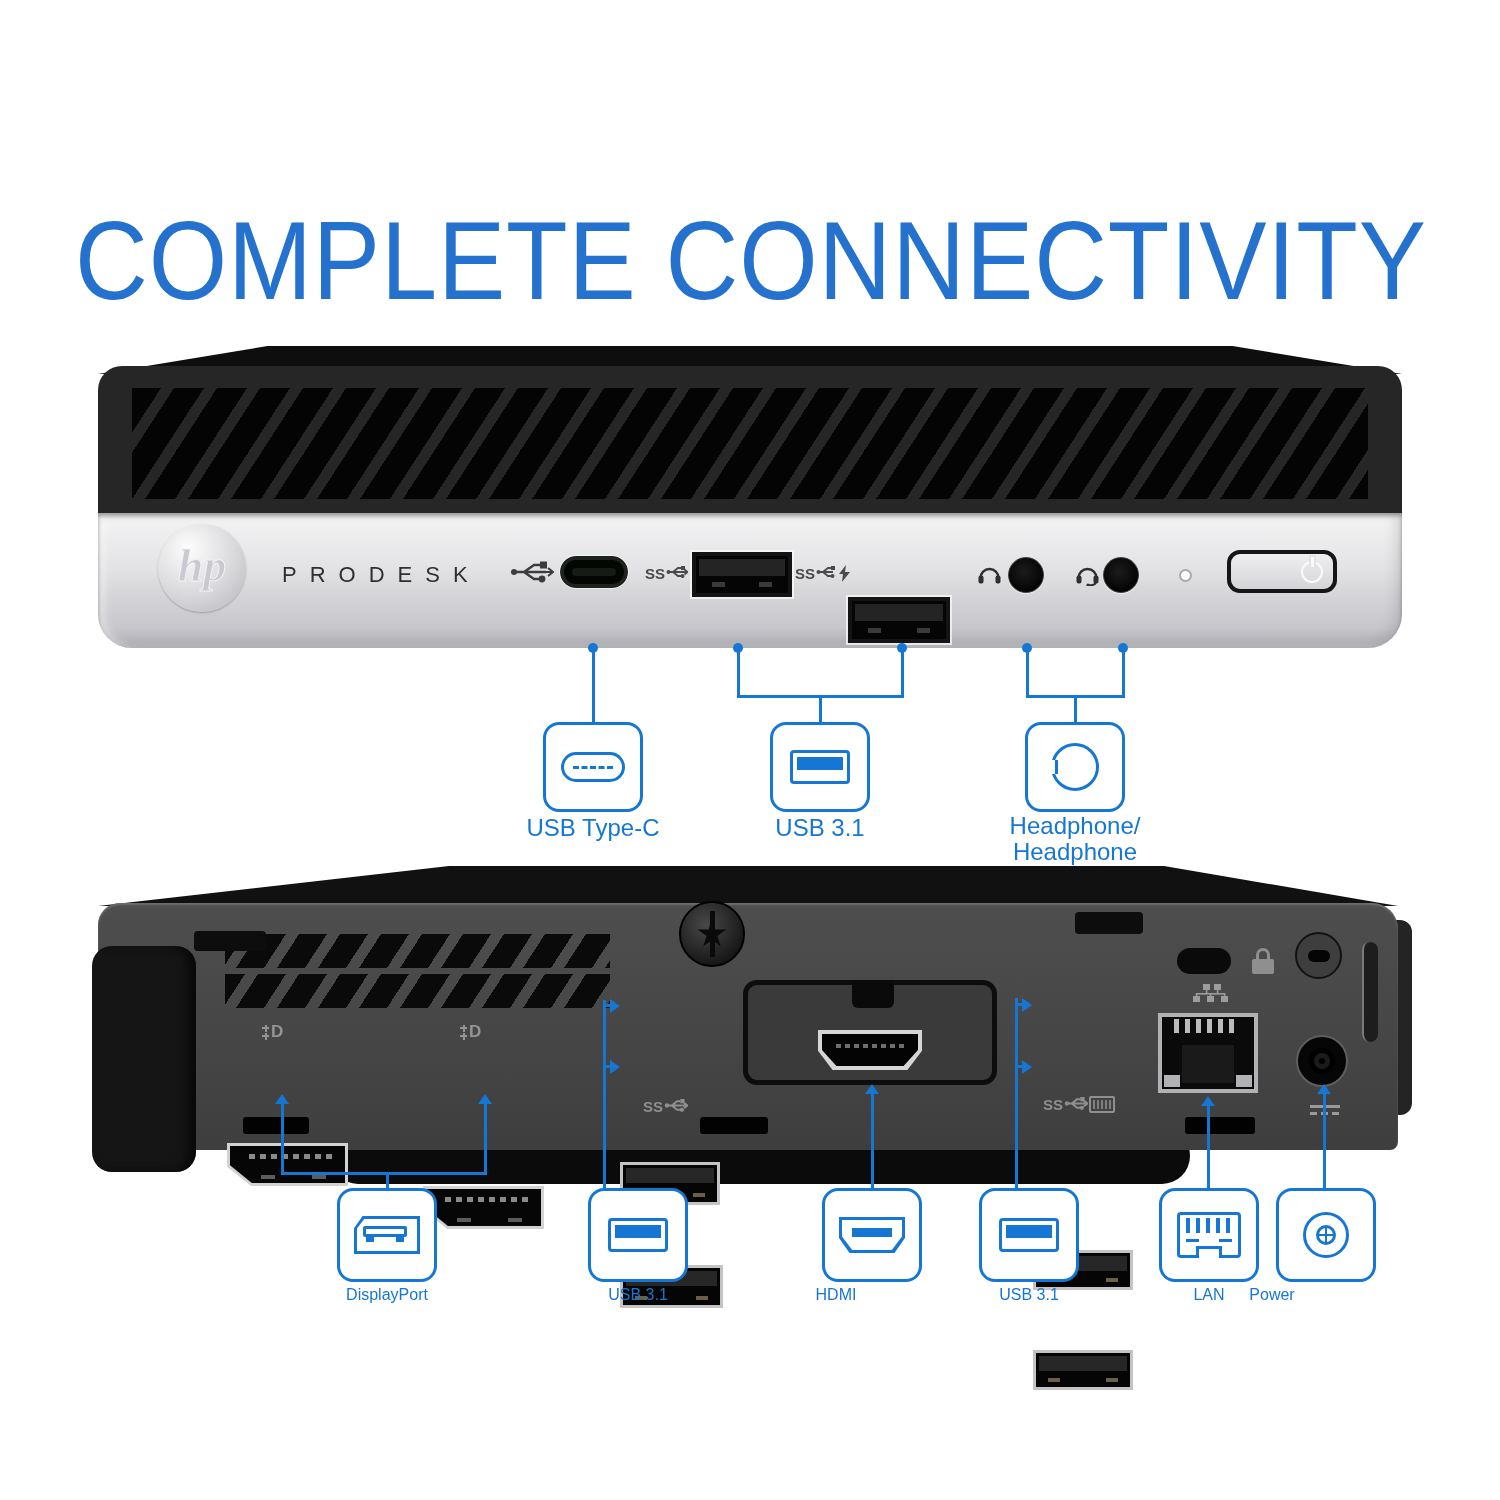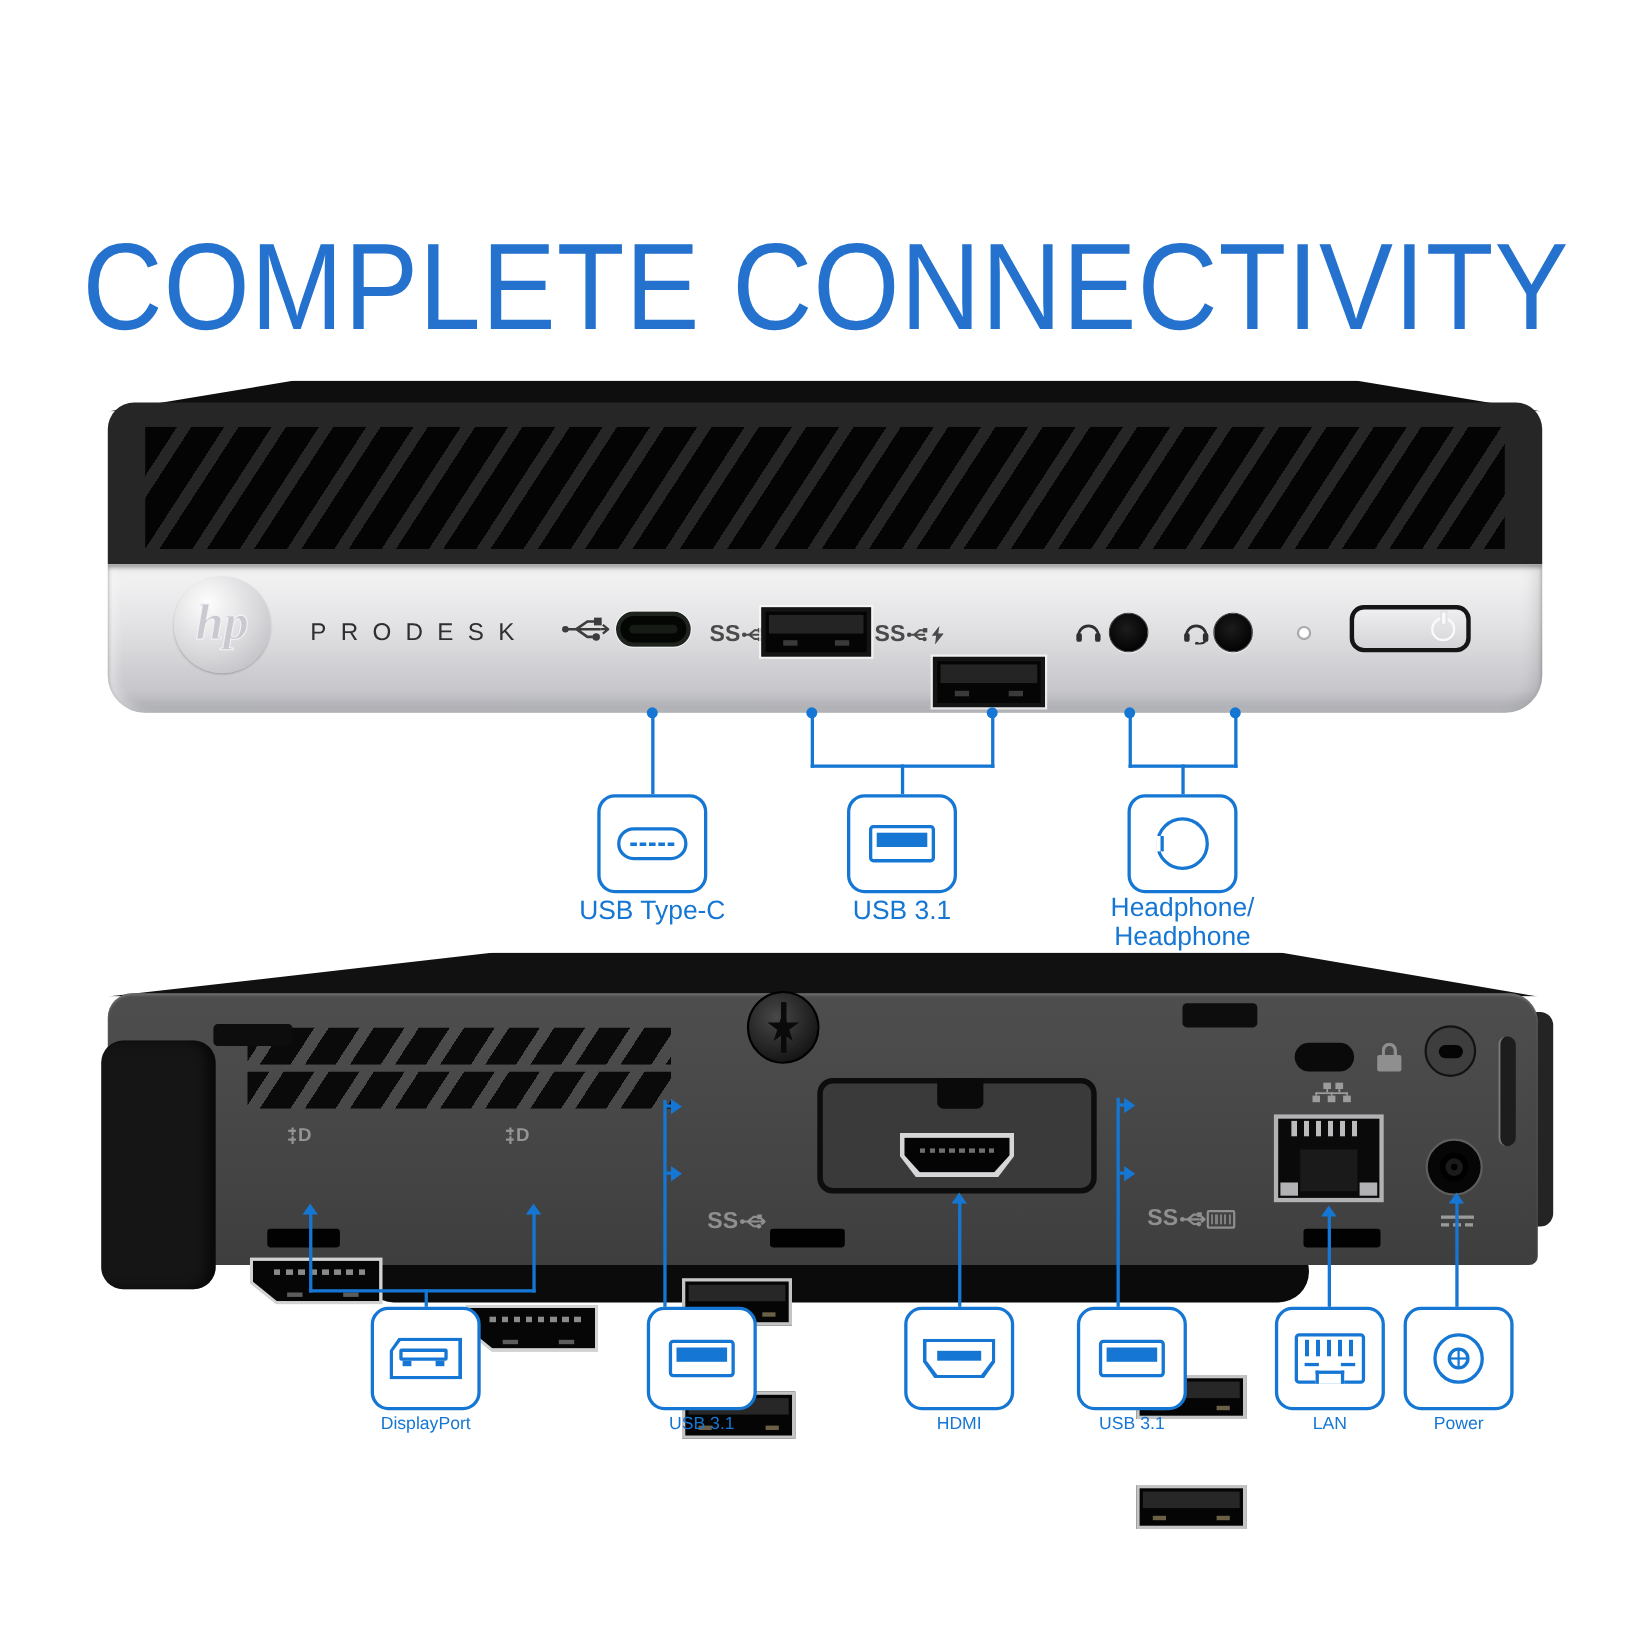--- a/index.html
+++ b/index.html
@@ -88,21 +88,21 @@
       border:4px solid #1e231e;box-sizing:border-box;outline:1px solid rgba(255,255,255,.5);}
   #usbc-port i{position:absolute;left:8px;right:8px;top:50%;margin-top:-4px;height:8px;border-radius:4px;background:#161b15;display:block;}
   .jack{width:34px;height:34px;border-radius:50%;background:radial-gradient(circle at 45% 40%,#1c1c1c,#040404 70%);
       border:1px solid #3e3e42;box-shadow:0 1px 1px rgba(255,255,255,.6);}
   #led-hole{left:1179px;top:569px;width:9px;height:9px;border-radius:50%;background:#fefefe;border:2px solid #a9a9ad;}
   #power-btn{left:1227px;top:550px;width:110px;height:43px;border-radius:13px;background:linear-gradient(#efeff1,#d4d4d8);
       border:4px solid #151515;box-sizing:border-box;}
   #power-glyph{position:absolute;right:10px;top:7px;width:18px;height:18px;border:2.5px solid #fafafa;border-radius:50%;}
   #power-glyph:before{content:"";position:absolute;left:50%;top:-6px;width:3px;height:10px;margin-left:-1.5px;
       background:#fafafa;box-shadow:0 0 0 2px #e2e2e6;}
-  .marking{font-size:21px;font-weight:700;color:#4a4a4a;display:flex;align-items:center;gap:1px;}
+  .marking{font-size:15px;font-weight:700;color:#4a4a4a;display:flex;gap:1px;}
   .marking.light{color:#8f8f8f;}
   .mini-ic{display:block;}
 
   
   #back-top{left:98px;top:866px;width:1300px;height:40px;background:#111111;
       clip-path:polygon(0 100%,27% 0,82% 0,100% 100%);}
   #back-body{left:98px;top:903px;width:1300px;height:247px;border-radius:22px 26px 8px 8px;
       background:linear-gradient(180deg,#4e4e4e,#454545 60%,#3e3e3e);
       box-shadow:inset 0 2px 2px rgba(140,140,140,.5);}
   #back-sideface{left:1390px;top:920px;width:22px;height:195px;background:#242424;border-radius:0 12px 12px 0;}
@@ -485,21 +485,21 @@
 
   <div class="abs arrow-up" style="left:865px;top:1084px"></div>
   <div class="abs vline" style="left:870.5px;top:1092px;height:96px"></div>
   <div class="abs cobox tall" style="left:822px;top:1188px">
     <div class="ic-hdmi">
       <div class="o1"></div>
         <div class="o2"></div>
         <div class="bar"></div>
     </div>
   </div>
-  <div class="abs colabel b" style="left:872px;top:1286px">HDMI</div>
+  <div class="abs colabel b" style="left:836px;top:1286px">HDMI</div>
 
   <div class="abs vline" style="left:1014.5px;top:998px;height:190px"></div>
   <div class="abs hline" style="left:1016px;top:1003px;width:8px"></div>
   <div class="abs arrow-right" style="left:1022px;top:997.5px"></div>
   <div class="abs hline" style="left:1016px;top:1065px;width:8px"></div>
   <div class="abs arrow-right" style="left:1022px;top:1059.5px"></div>
   <div class="abs cobox tall" style="left:979px;top:1188px">
     <div class="ic-usba">
         <i></i>
       </div>
@@ -518,15 +518,15 @@
   </div>
   <div class="abs colabel b" style="left:1209px;top:1286px">LAN</div>
 
   <div class="abs arrow-up" style="left:1317px;top:1084px"></div>
   <div class="abs vline" style="left:1322.5px;top:1092px;height:96px"></div>
   <div class="abs cobox tall" style="left:1276px;top:1188px">
     <div class="ic-power">
         <div class="inner"></div>
       </div>
   </div>
-  <div class="abs colabel b" style="left:1326px;top:1286px">Power</div>
+  <div class="abs colabel b" style="left:1272px;top:1286px">Power</div>
 
 </div>
 
 </body></html>

